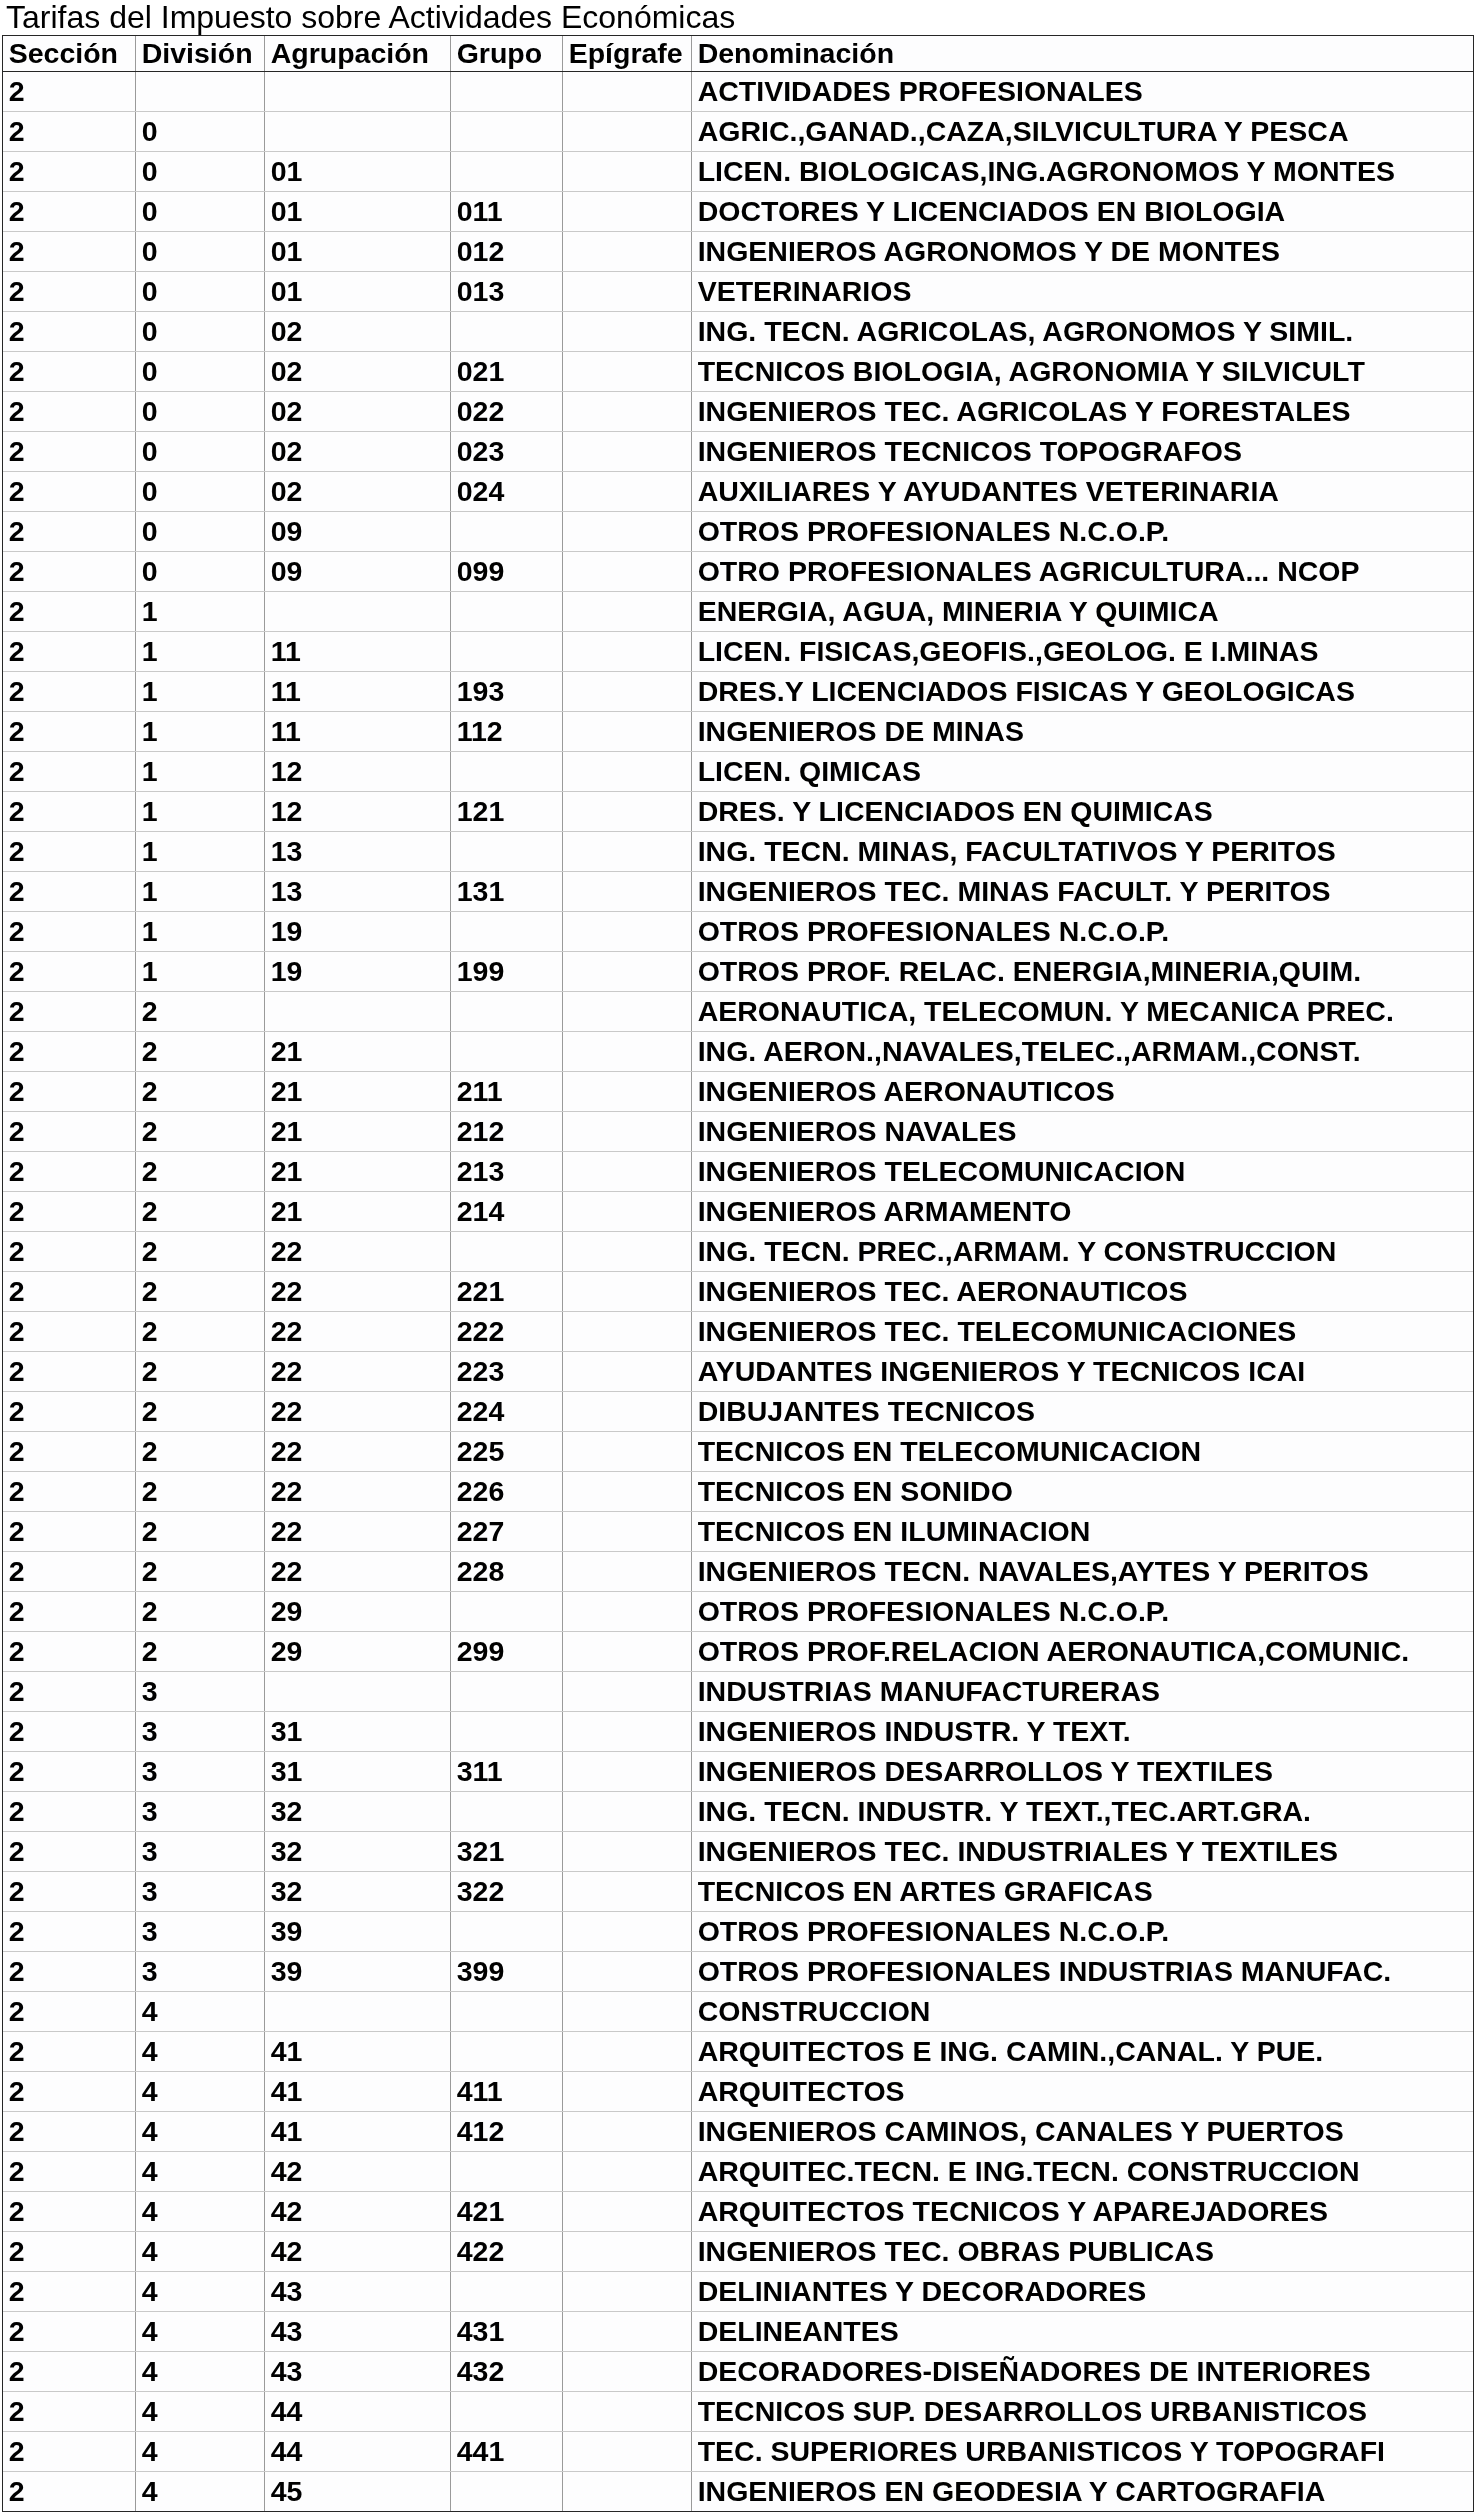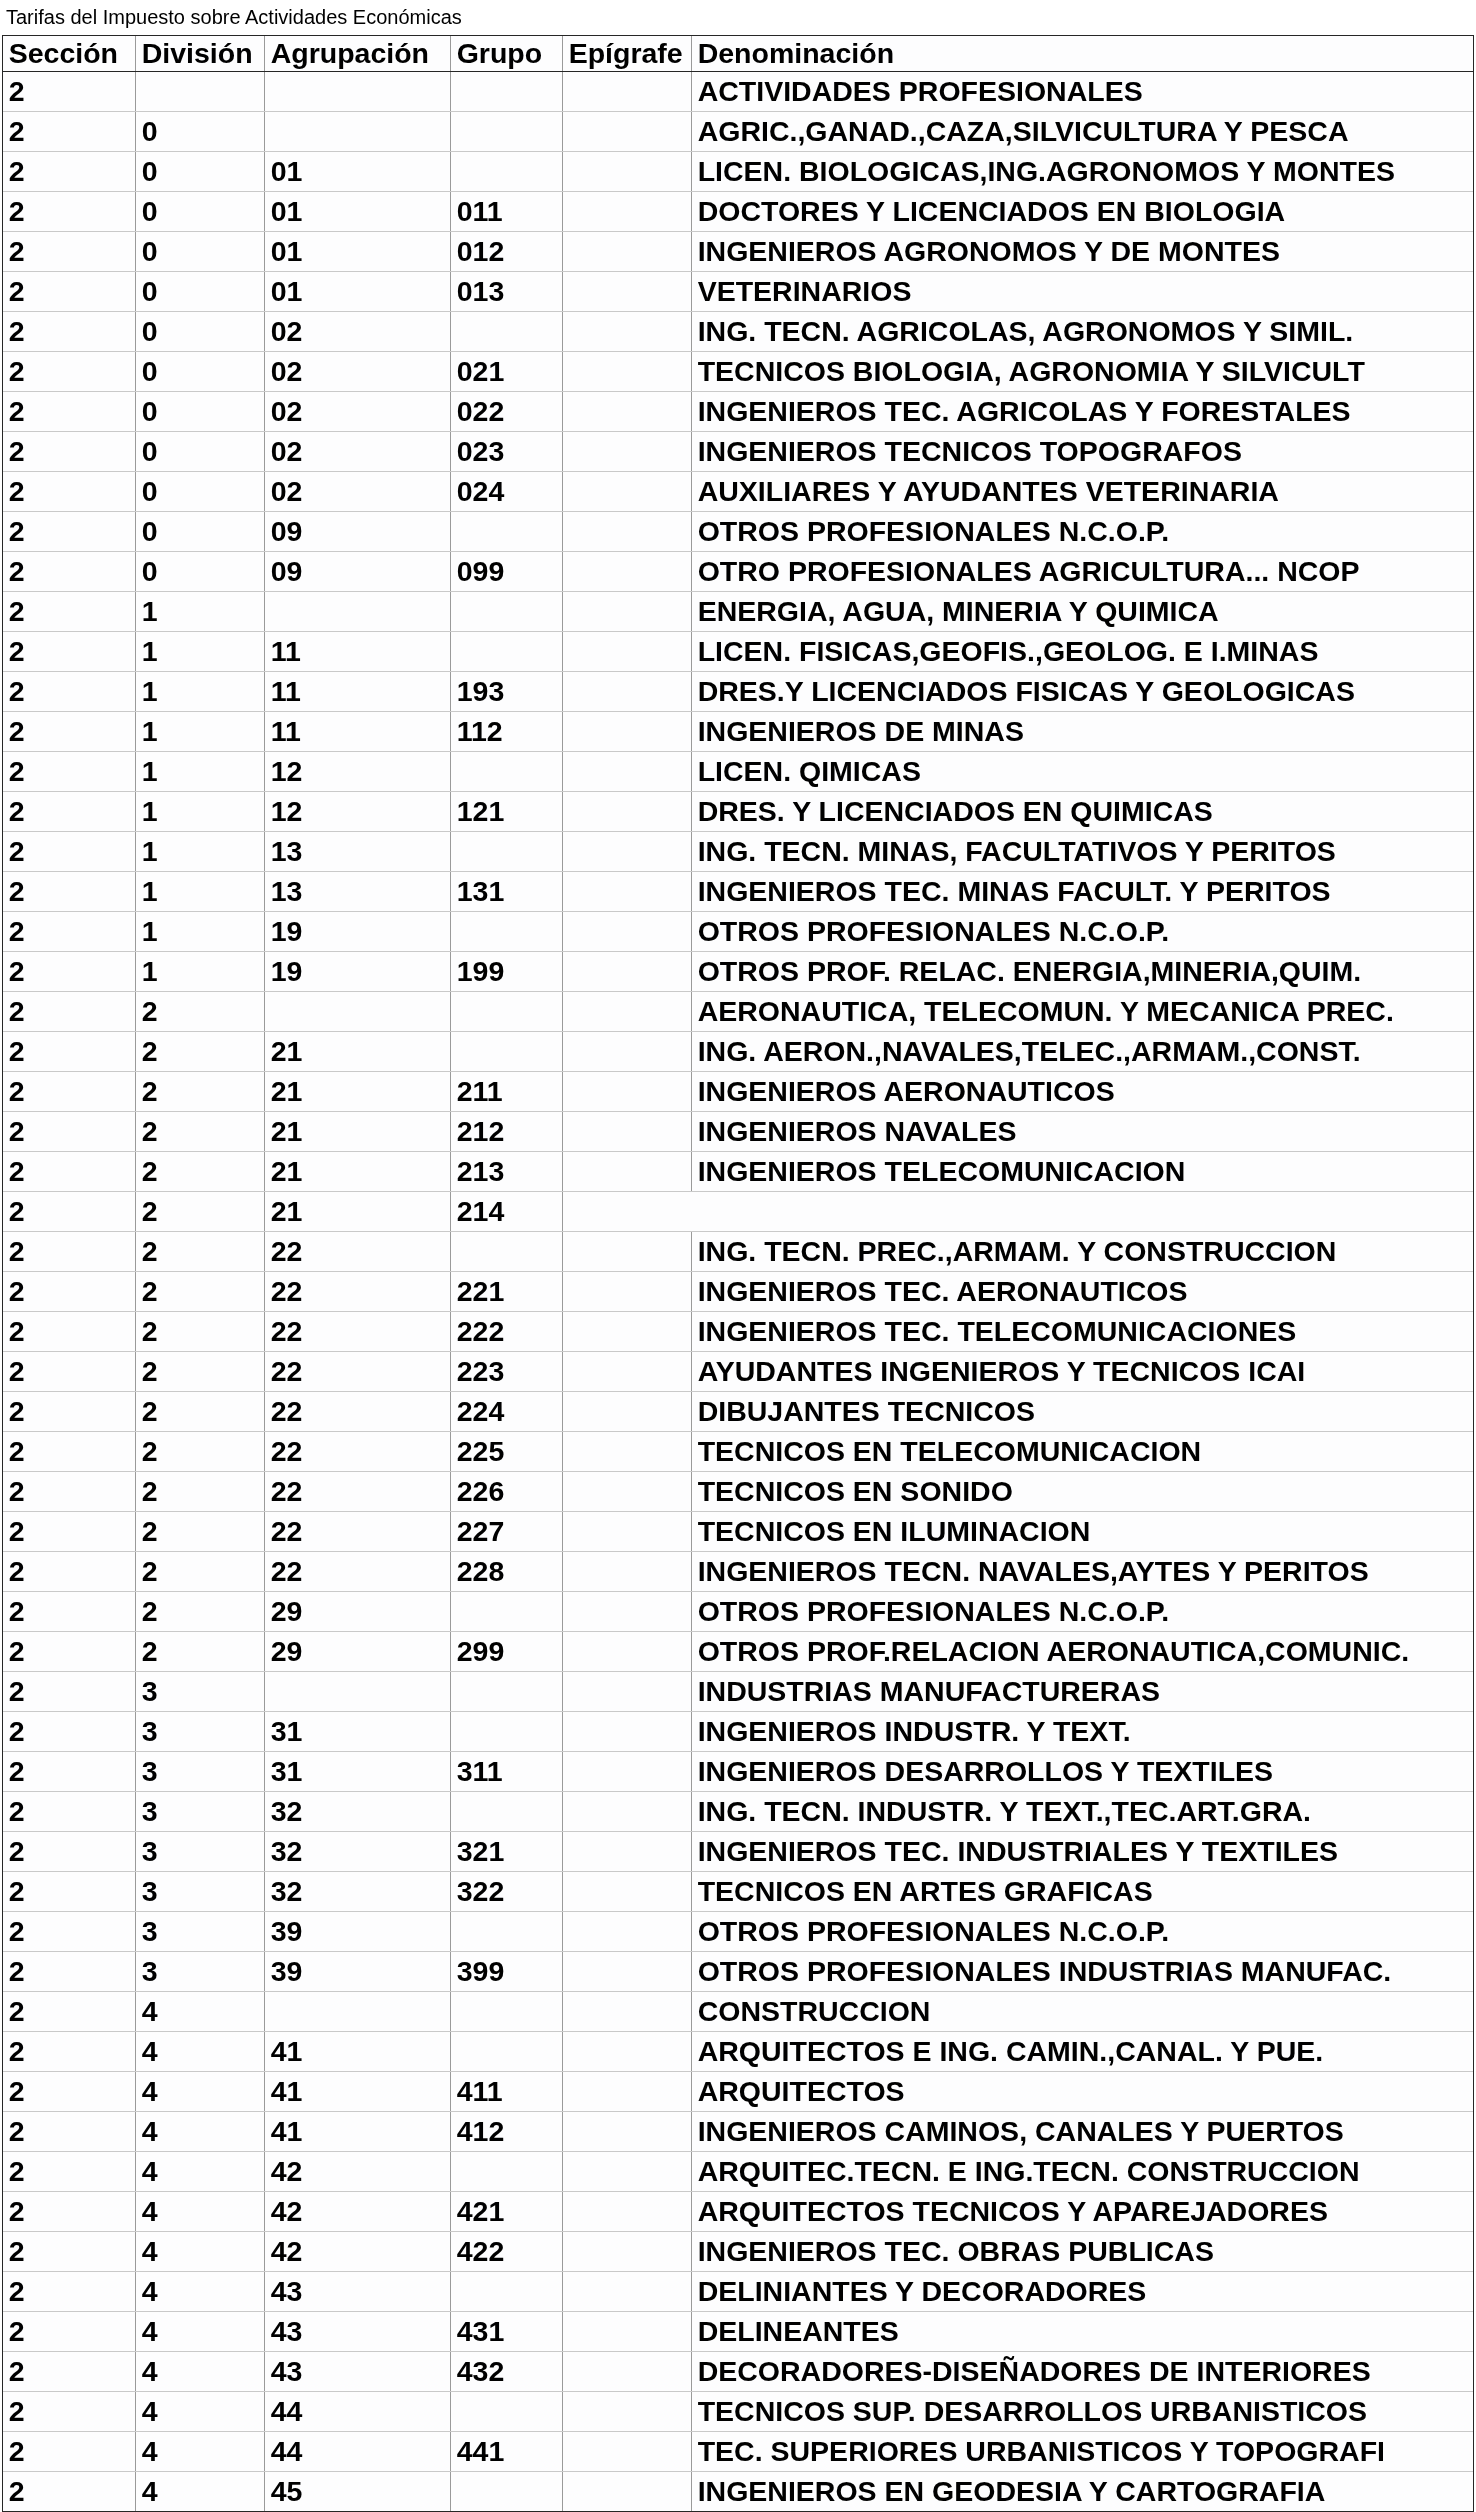--- a/index.html
+++ b/index.html
@@ -6,21 +6,21 @@
   body{
     width:1477px;height:2512px;
     overflow:hidden;
     background:#ffffff;
     font-family:"Liberation Sans","DejaVu Sans",sans-serif;
     color:#000000;
     position:relative;
   }
   .page-title{
     position:absolute;left:6px;top:0;height:35px;
-    font-size:20px;line-height:35px;white-space:nowrap;
+    font-size:32px;line-height:35px;white-space:nowrap;
   }
   .data-table{
     position:absolute;left:1.7px;top:35px;right:2.6px;
     border:1.7px solid #262626;
     background:#fdfdfe;
     font-weight:bold;
   }
   .trow{
     display:grid;
     grid-template-columns:132px 129px 186px 112px 129px 1fr;
@@ -281,20 +281,21 @@
         <div class="cell">213</div>
         <div class="cell"></div>
         <div class="cell">INGENIEROS TELECOMUNICACION</div>
       </div>
       <div class="trow">
         <div class="cell">2</div>
         <div class="cell">2</div>
         <div class="cell">21</div>
         <div class="cell">214</div>
         <div class="cell"></div>
+        <div class="cell">INGENIEROS ARMAMENTO</div>
       </div>
       <div class="trow">
         <div class="cell">2</div>
         <div class="cell">2</div>
         <div class="cell">22</div>
         <div class="cell"></div>
         <div class="cell"></div>
         <div class="cell">ING. TECN. PREC.,ARMAM. Y CONSTRUCCION</div>
       </div>
       <div class="trow">

